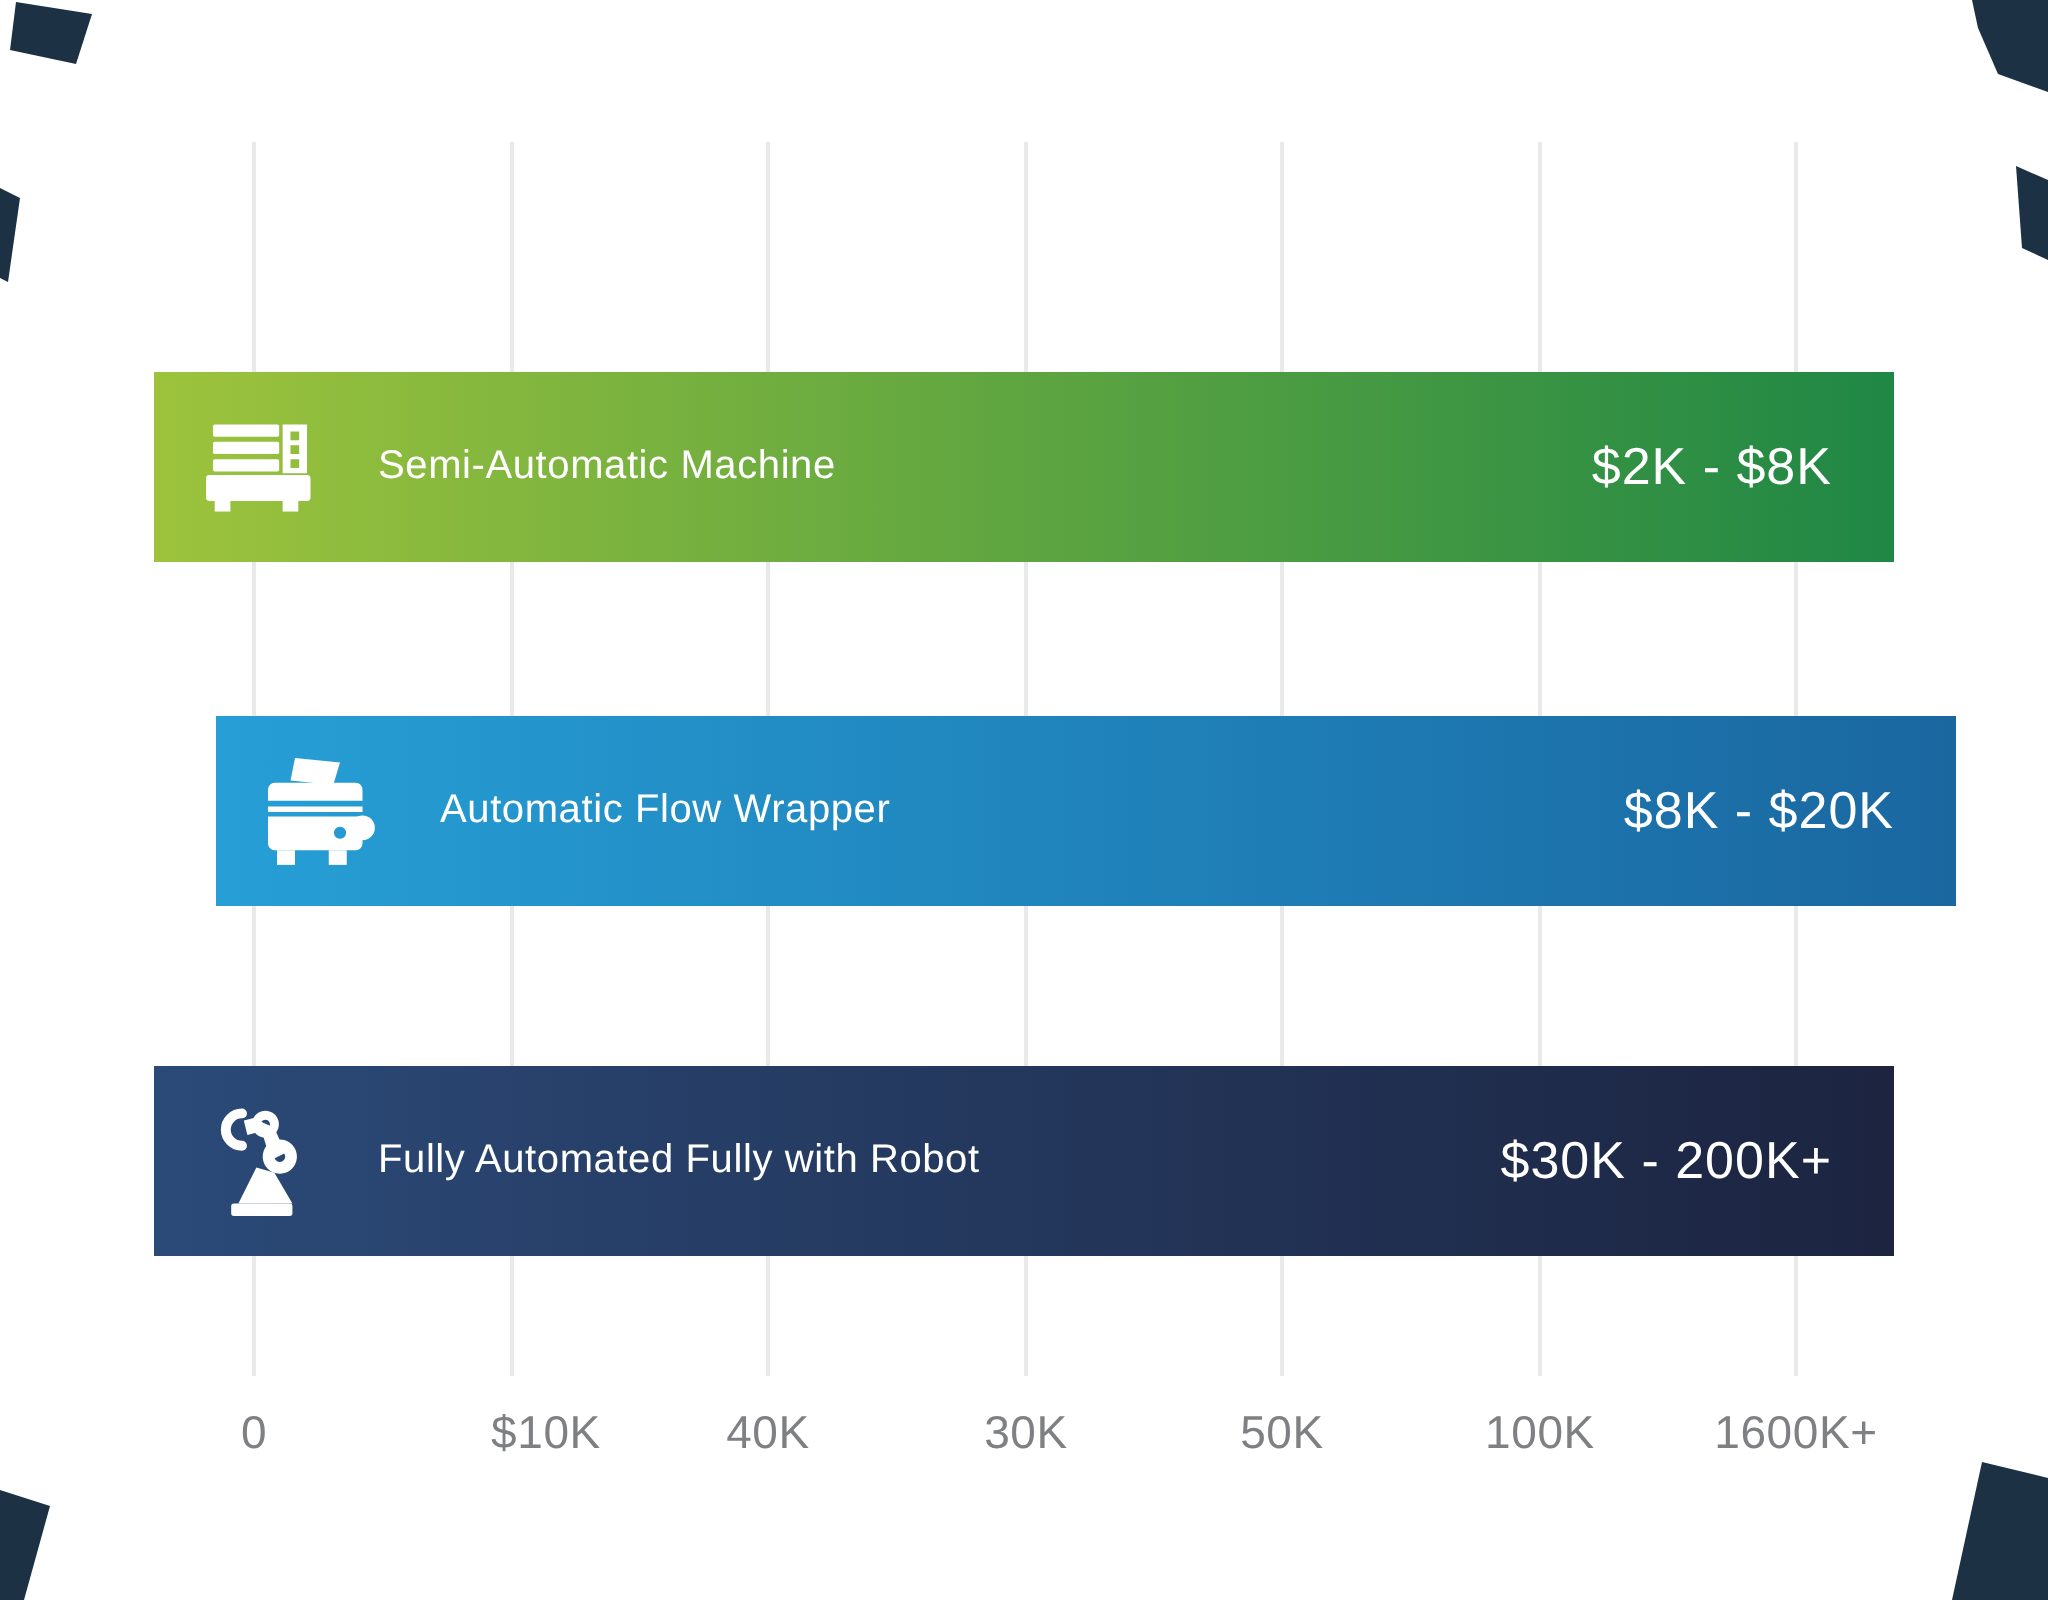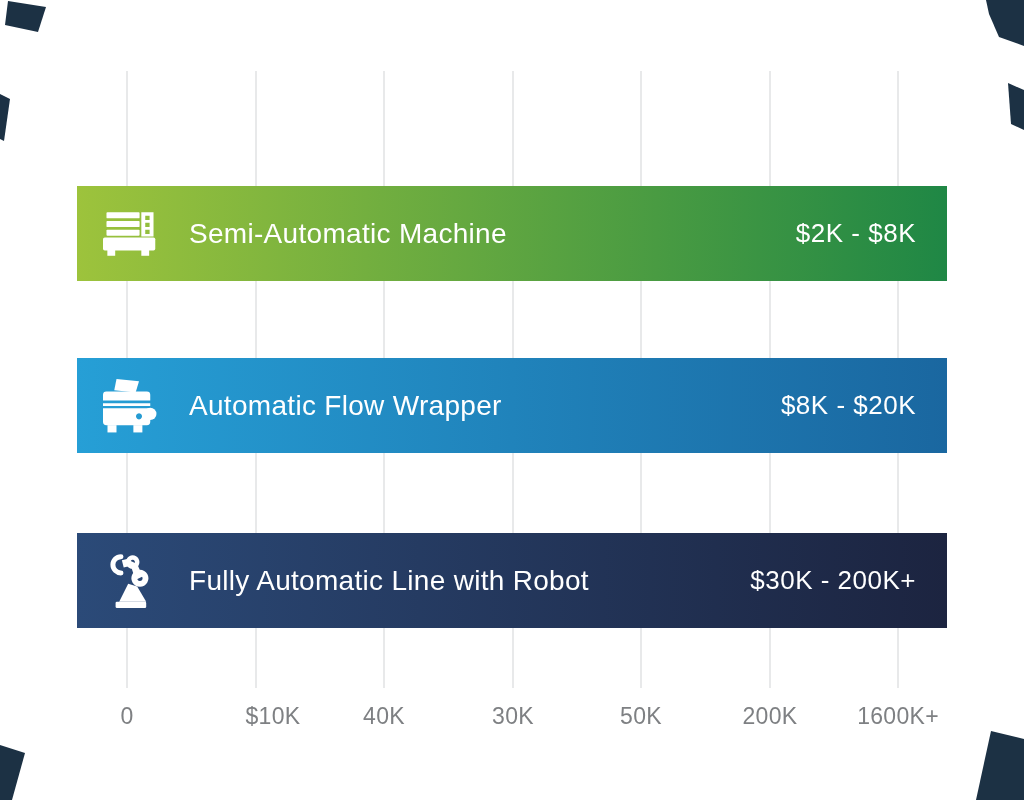--- a/index.html
+++ b/index.html
@@ -21,21 +21,21 @@
 
   
   .bar{
     position:absolute;left:77px;width:870px;height:95px;
     display:flex;align-items:center;
   }
   .b0{top:186px}.b1{top:358px}.b2{top:533px}
   .bar-icon{width:54px;height:54px;margin-left:26px;flex:none;display:flex;align-items:center;justify-content:center;}
   .bar-icon svg{width:100%;height:100%;}
   .bar-label{
-    margin-left:32px;font-size:28px;color:var(--bartext,#fff);
+    margin-left:32px;font-size:20px;color:var(--bartext,#fff);
     letter-spacing:.3px;white-space:nowrap;
   }
   .bar-value{
     margin-left:auto;margin-right:31px;font-size:26px;color:var(--bartext,#fff);
     letter-spacing:.5px;white-space:nowrap;text-align:center;
   }
 
   
   .tick{
     position:absolute;top:703px;width:150px;text-align:center;
@@ -77,21 +77,21 @@
         <path fill-rule="evenodd" d="M44,0 h14 v28 h-14 z M48.5,4 h5 v5 h-5 z M48.5,12 h5 v5 h-5 z M48.5,20 h5 v5 h-5 z"></path>
         <rect x="0" y="29" width="60" height="15" rx="2"></rect>
         <rect x="5" y="43" width="9" height="7"></rect>
         <rect x="44" y="43" width="9" height="7"></rect>
       </svg>
     </span>
     <span class="bar-label">Semi-Automatic Machine</span>
     <span class="bar-value">$2K - $8K</span>
   </div>
 
-  <div class="bar b1" style="background: linear-gradient(90deg, rgb(38, 159, 214) 0%, rgb(26, 103, 160) 100%);">
+  <div class="bar b1" style="background: linear-gradient(90deg, rgb(38, 159, 214) 0%, rgb(26, 103, 160) 100%); margin-left: 31px;">
     <span class="bar-icon">
       <svg viewBox="0 0 48 48" xmlns="http://www.w3.org/2000/svg" fill="#ffffff">
         <polygon points="12,0 32,2 29,12 10,10"></polygon>
         <circle cx="42" cy="31" r="5.5"></circle>
         <path fill-rule="evenodd" d="M3,11 h36 a3,3 0 0 1 3,3 v24 a3,3 0 0 1 -3,3 H3 a3,3 0 0 1 -3,-3 V14 a3,3 0 0 1 3,-3 z M0,19 h42 v2.6 H0 z M0,24 h42 v2 H0 z M32,30.5 a2.7,2.7 0 1 0 0.01,0 z"></path>
         <rect x="4" y="41" width="8" height="6.5"></rect>
         <rect x="27" y="41" width="8" height="6.5"></rect>
       </svg>
     </span>
     <span class="bar-label">Automatic Flow Wrapper</span>
@@ -103,27 +103,27 @@
       <svg viewBox="0 0 44 60" xmlns="http://www.w3.org/2000/svg" fill="#ffffff">
         <path d="M12,3 A9,9 0 1 0 12,21" fill="none" stroke="#ffffff" stroke-width="5.5" stroke-linecap="round"></path>
         <polygon points="13,7 21,5 23,13 15,15"></polygon>
         <polygon points="21,7 30,11 36,25 28,29"></polygon>
         <path fill-rule="evenodd" d="M25,1.5 a7.5,7.5 0 1 0 0.01,0 z M25,6.5 a2.5,2.5 0 1 1 -0.01,0 z"></path>
         <path fill-rule="evenodd" d="M33,17.5 a9.5,9.5 0 1 0 0.01,0 z M33,24 a3,3 0 1 1 -0.01,0 z"></path>
         <polygon points="20,33 30,36 40,53 10,53"></polygon>
         <rect x="6" y="53" width="34" height="7" rx="1.5"></rect>
       </svg>
     </span>
-    <span class="bar-label">Fully Automatic Line with Robot</span>
+    <span class="bar-label">Fully Automated Fully with Robot</span>
     <span class="bar-value">$30K - 200K+</span>
   </div>
 
   <div>
     <span class="tick t0">0</span>
     <span class="tick t1">$10K</span>
     <span class="tick t2">40K</span>
     <span class="tick t3">30K</span>
     <span class="tick t4">50K</span>
-    <span class="tick t5">200K</span>
+    <span class="tick t5">100K</span>
     <span class="tick t6">1600K+</span>
   </div>
 
 </div>
 
 </body></html>

